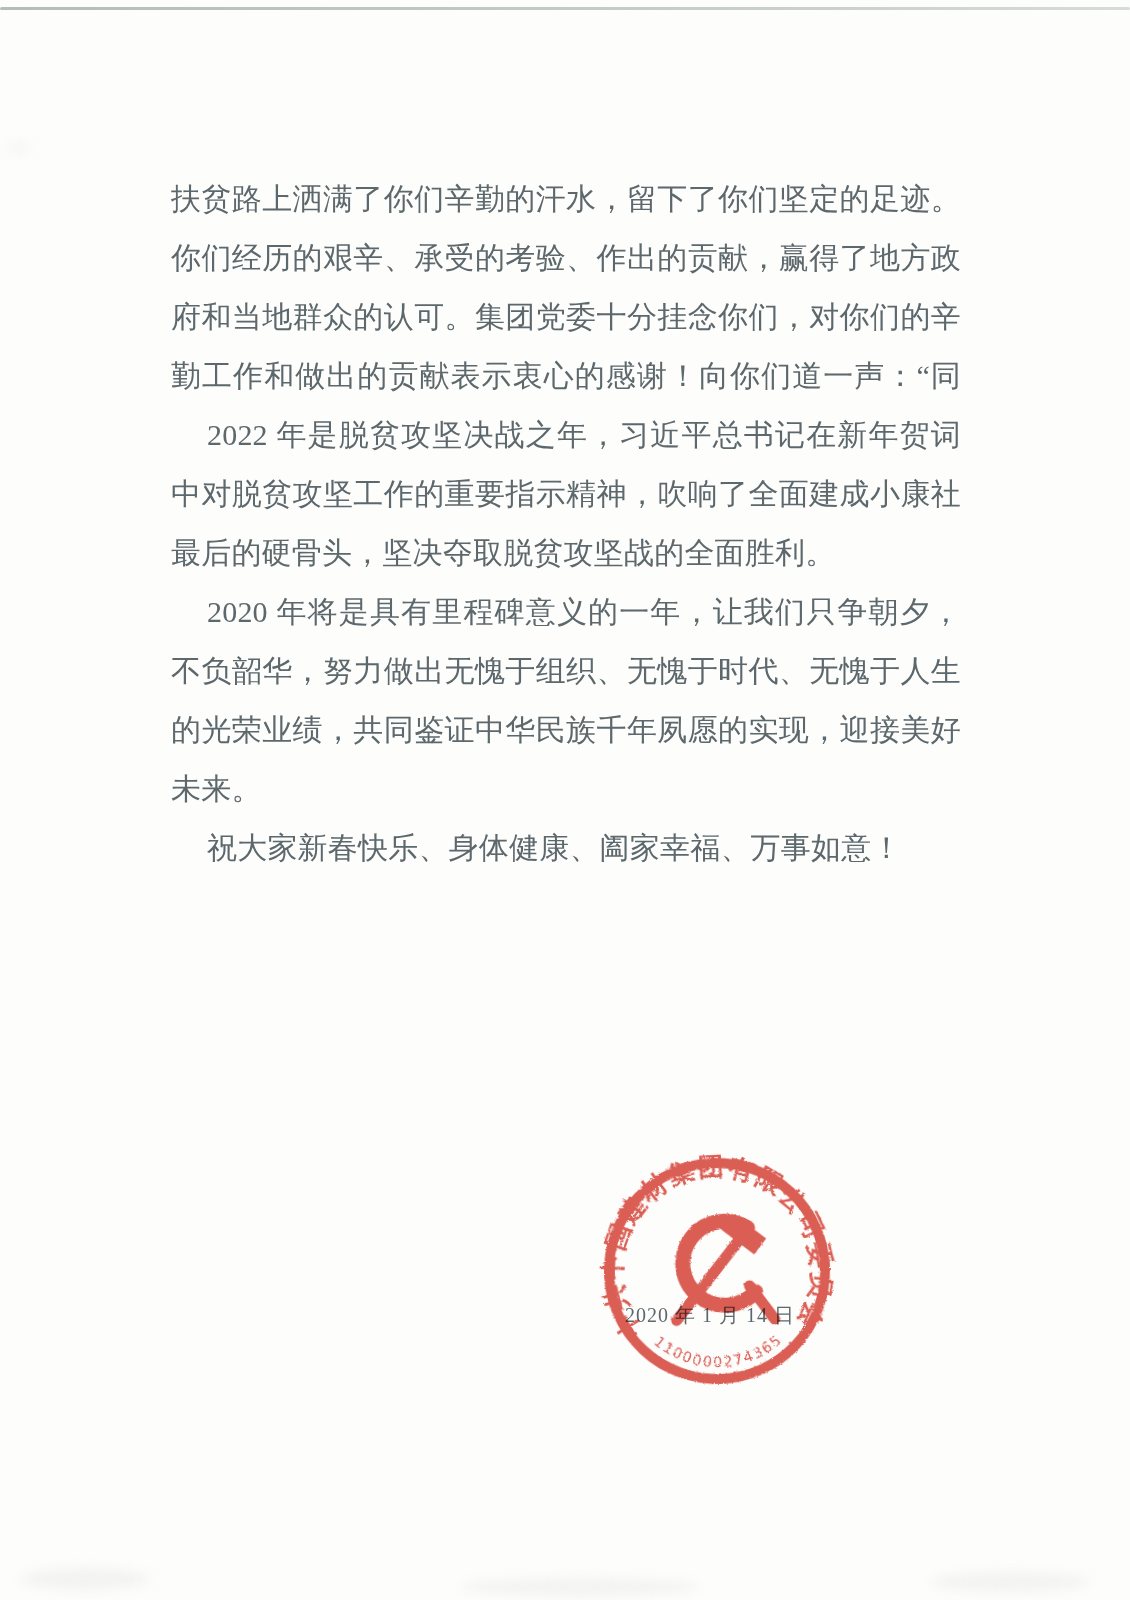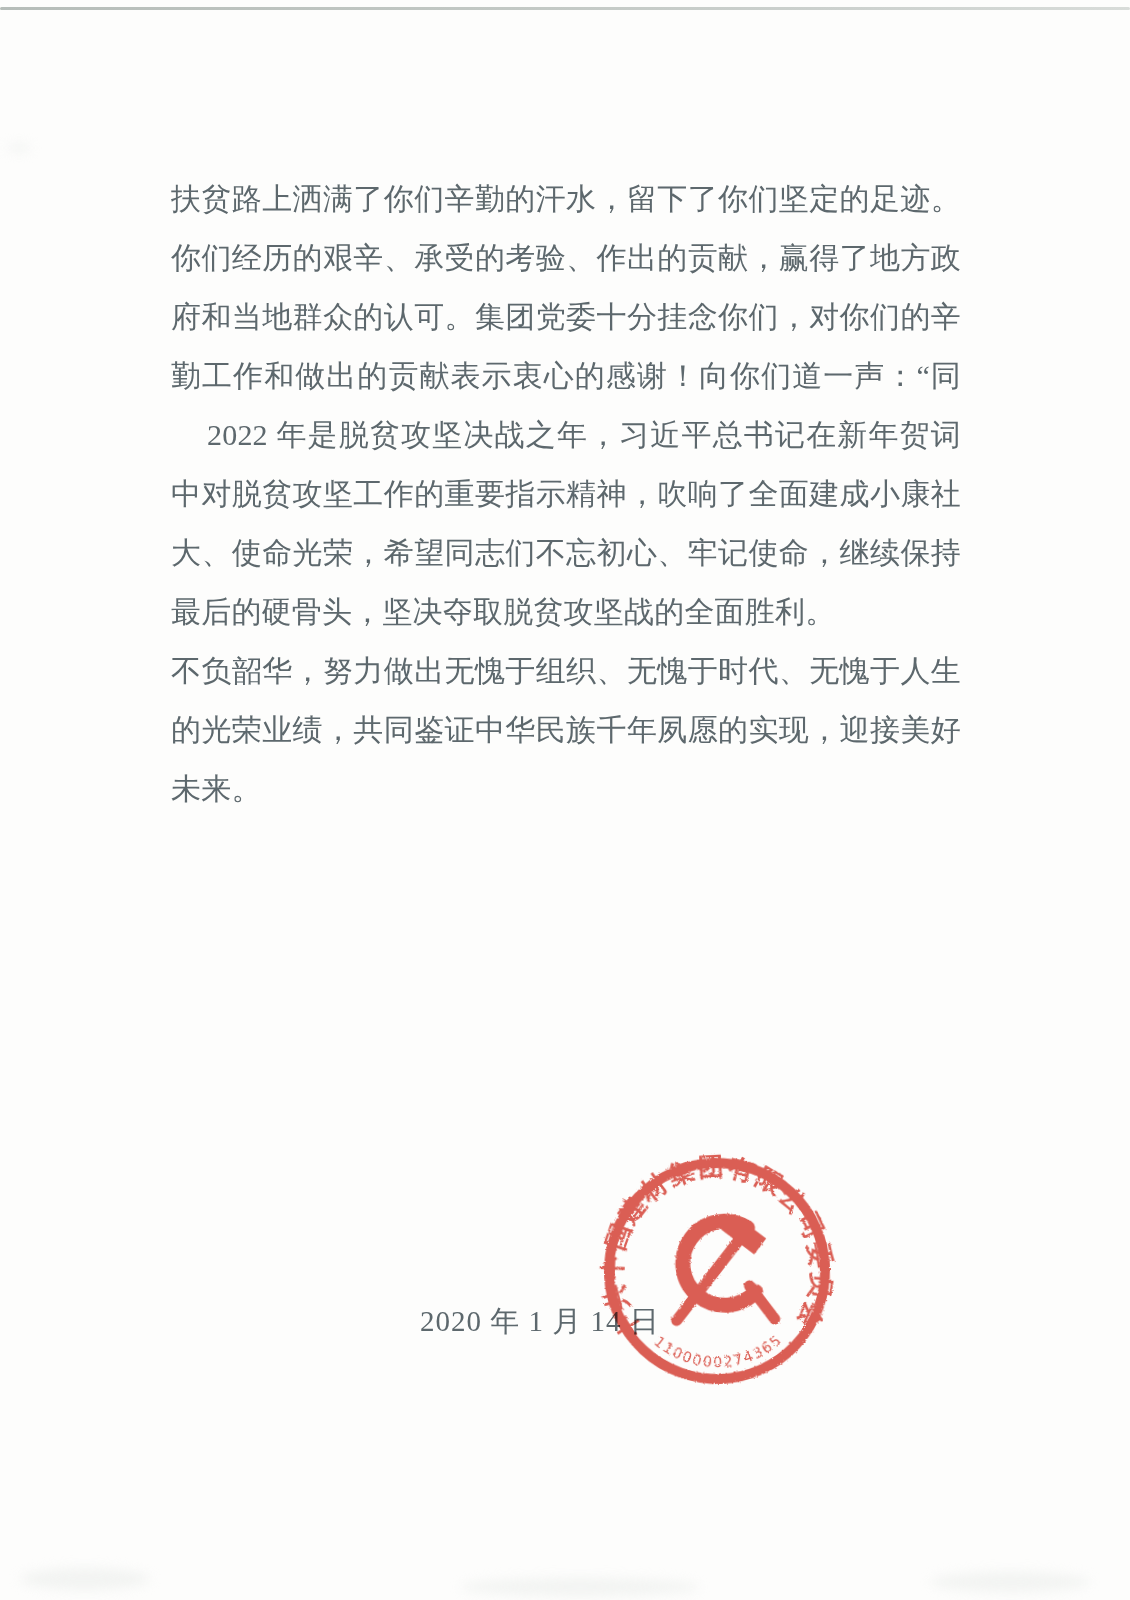--- a/index.html
+++ b/index.html
@@ -38,21 +38,21 @@
     text-align:justify;
     text-align-last:justify;
   }
   .tline.indent{text-indent:36px;}
   .sig-block{
     position:absolute;left:420px;top:1239px;width:580px;
     text-align:center;font-size:31px;letter-spacing:0.5px;
   }
   .date-block{
     position:absolute;left:420px;top:1302px;width:580px;
-    text-align:left;font-size:29px;letter-spacing:1px;white-space:pre;
+    text-align:center;font-size:20px;letter-spacing:1px;white-space:pre;
   }
   .seal{
     position:absolute;left:597px;top:1151px;width:240px;height:240px;
     mix-blend-mode:multiply;opacity:.88;
     transform:rotate(-2deg);
   }
   .seal text{font-family:"DejaVu Sans","Liberation Sans",sans-serif;}
 </style>
 </head>
 <body>
@@ -65,25 +65,26 @@
   <div class="smudge" style="left:460px;top:1578px;width:240px;height:18px;"></div>
   <div class="smudge" style="left:930px;top:1572px;width:160px;height:20px;"></div>
 
   <div class="body-text" id="body-text">
       <div class="tline fill">扶贫路上洒满了你们辛勤的汗水，留下了你们坚定的足迹。</div>
       <div class="tline fill">你们经历的艰辛、承受的考验、作出的贡献，赢得了地方政</div>
       <div class="tline fill">府和当地群众的认可。集团党委十分挂念你们，对你们的辛</div>
       <div class="tline fill">勤工作和做出的贡献表示衷心的感谢！向你们道一声：“同</div>
       <div class="tline fill indent">2022 年是脱贫攻坚决战之年，习近平总书记在新年贺词</div>
       <div class="tline fill">中对脱贫攻坚工作的重要指示精神，吹响了全面建成小康社</div>
-      <div class="tline fill">大、使命光荣，希望同志们不忘初心、牢记使命，继续保持</div>
       <div class="tline">最后的硬骨头，坚决夺取脱贫攻坚战的全面胜利。</div>
+      <div class="tline fill indent">2020 年将是具有里程碑意义的一年，让我们只争朝夕，</div>
       <div class="tline fill">不负韶华，努力做出无愧于组织、无愧于时代、无愧于人生</div>
       <div class="tline fill">的光荣业绩，共同鉴证中华民族千年夙愿的实现，迎接美好</div>
       <div class="tline">未来。</div>
+      <div class="tline indent">祝大家新春快乐、身体健康、阖家幸福、万事如意！</div>
     </div>
 
   <div class="date-block">2020 年 1 月 14 日</div>
 
   <svg class="seal" viewBox="0 0 240 240">
     <defs>
       <path id="arcTop" d="M -76,58 A 95.6,95.6 0 1 1 76,58"></path>
       <path id="arcBottom" d="M -66,70 A 96.2,96.2 0 0 0 66,70"></path>
       <filter id="rough" x="-10%" y="-10%" width="120%" height="120%">
         <feTurbulence type="fractalNoise" baseFrequency="0.9" numOctaves="2" result="n"></feTurbulence>

